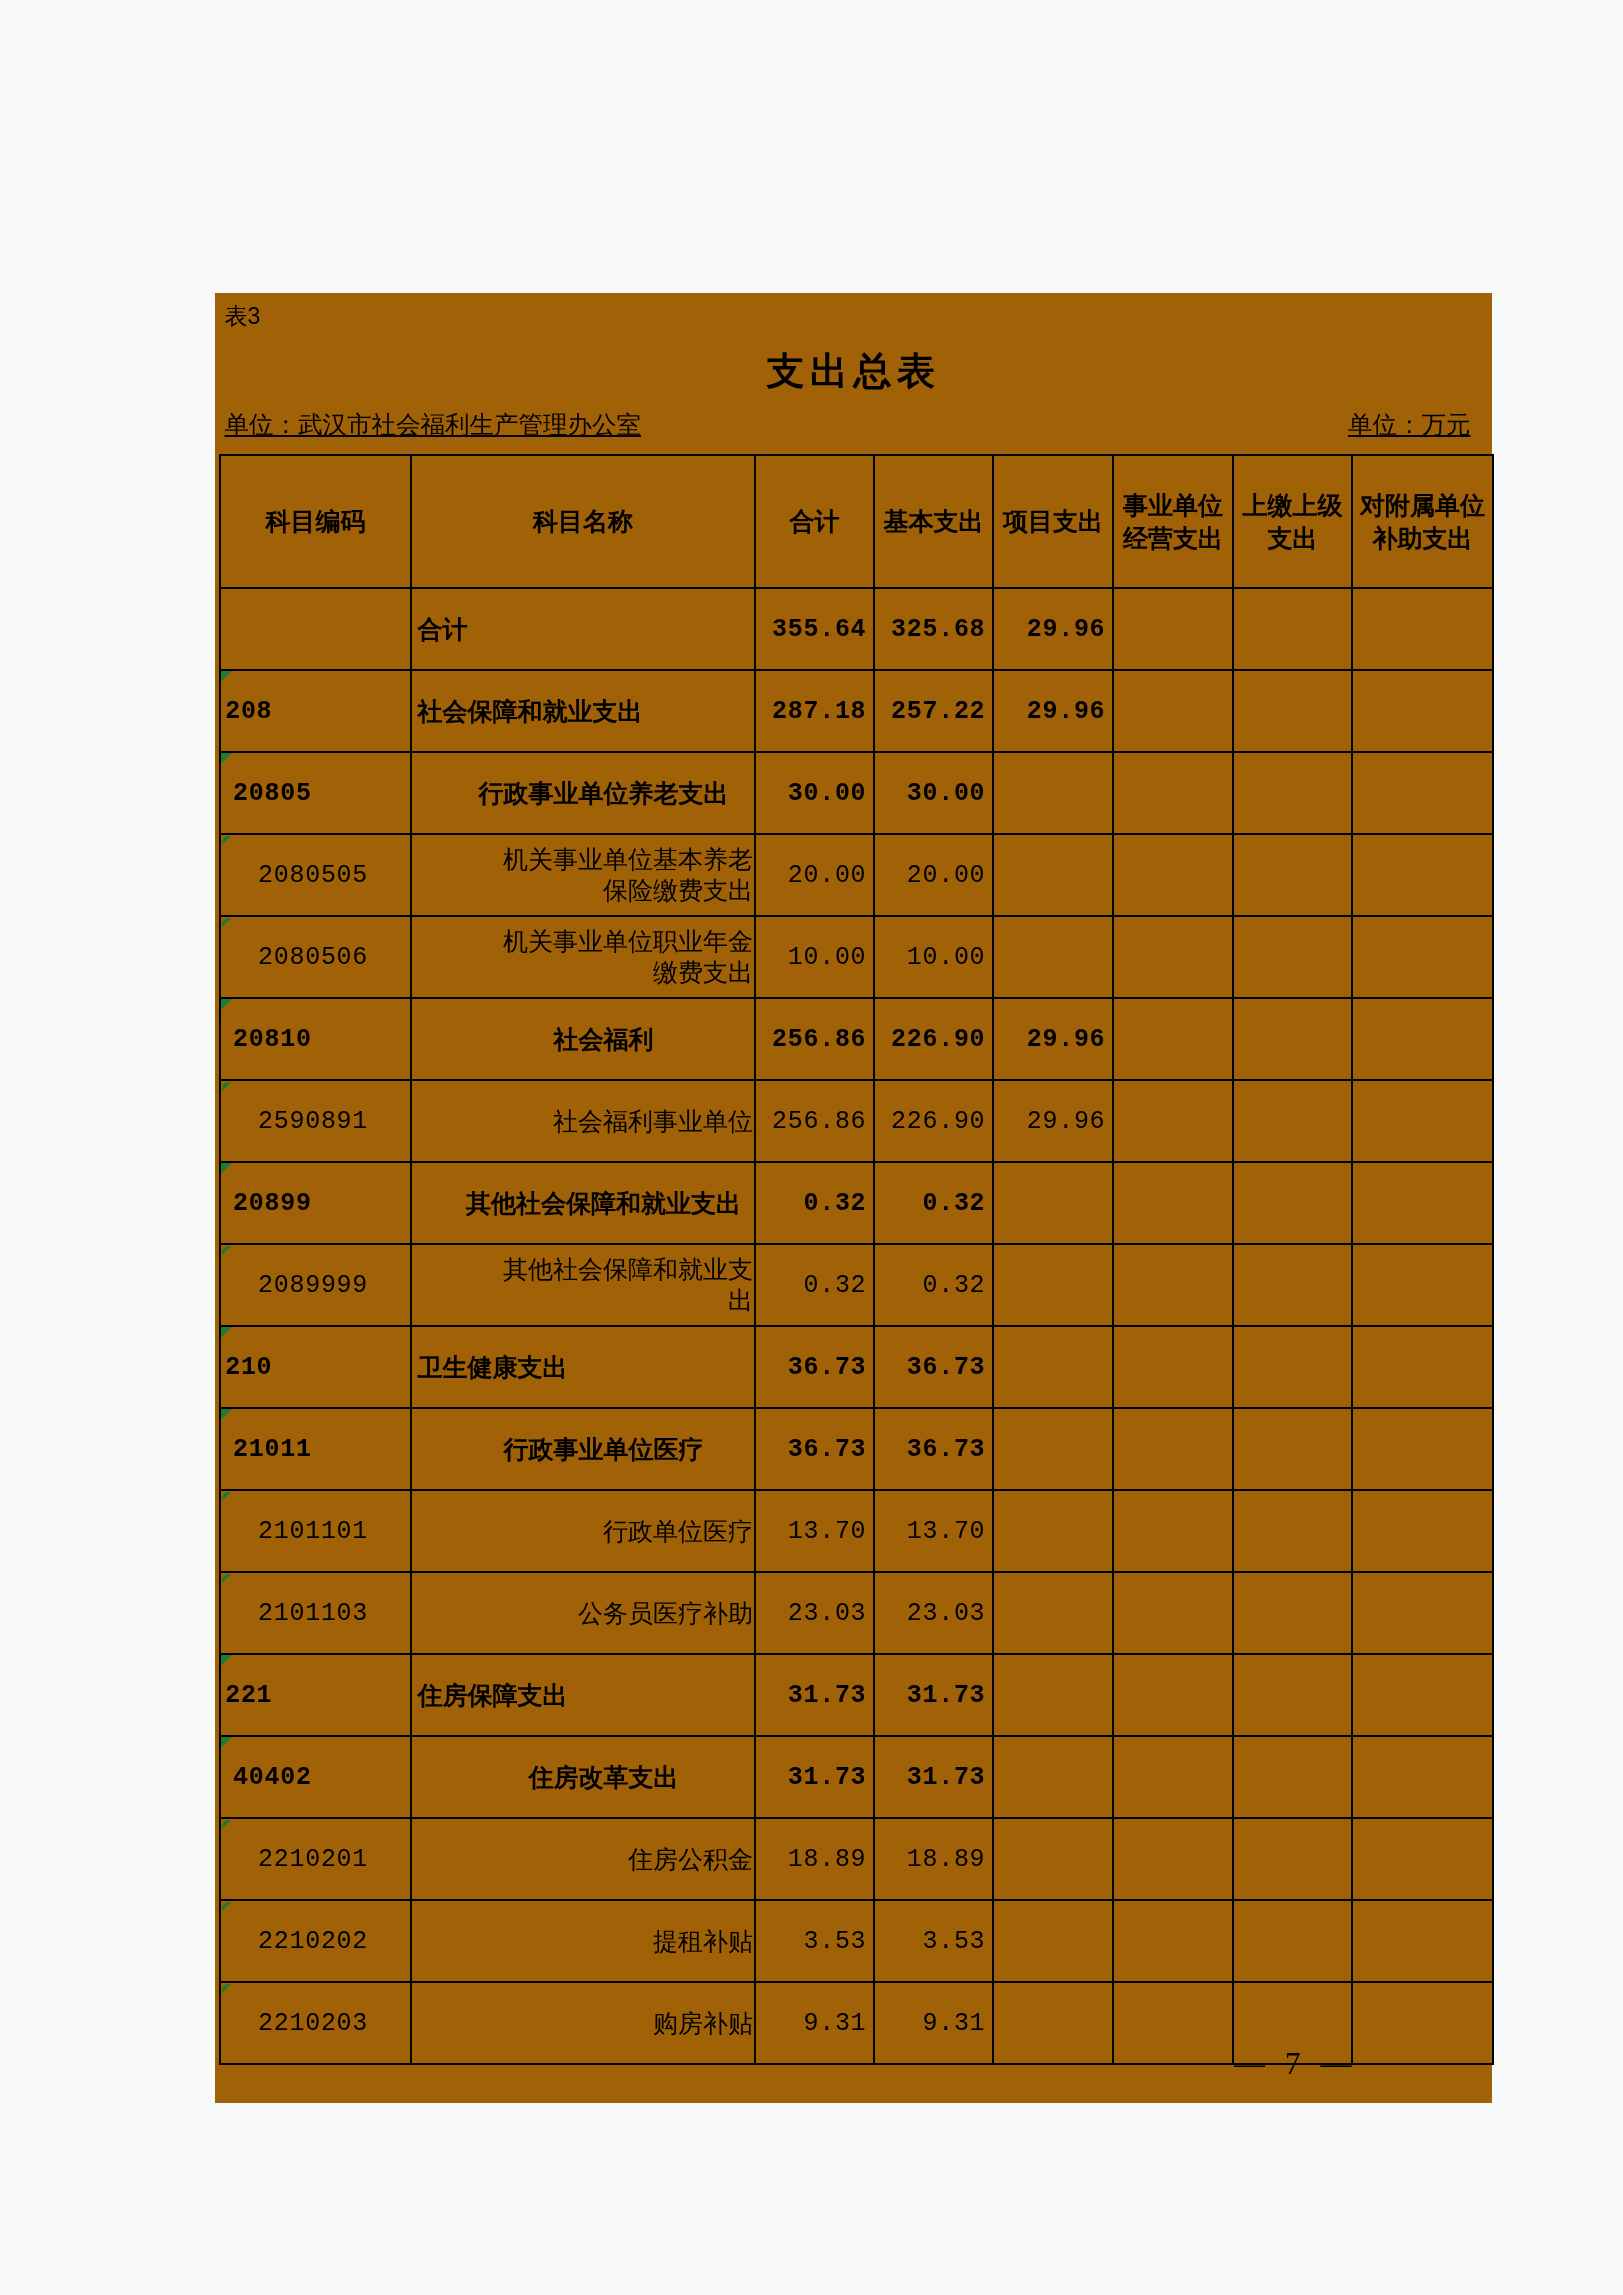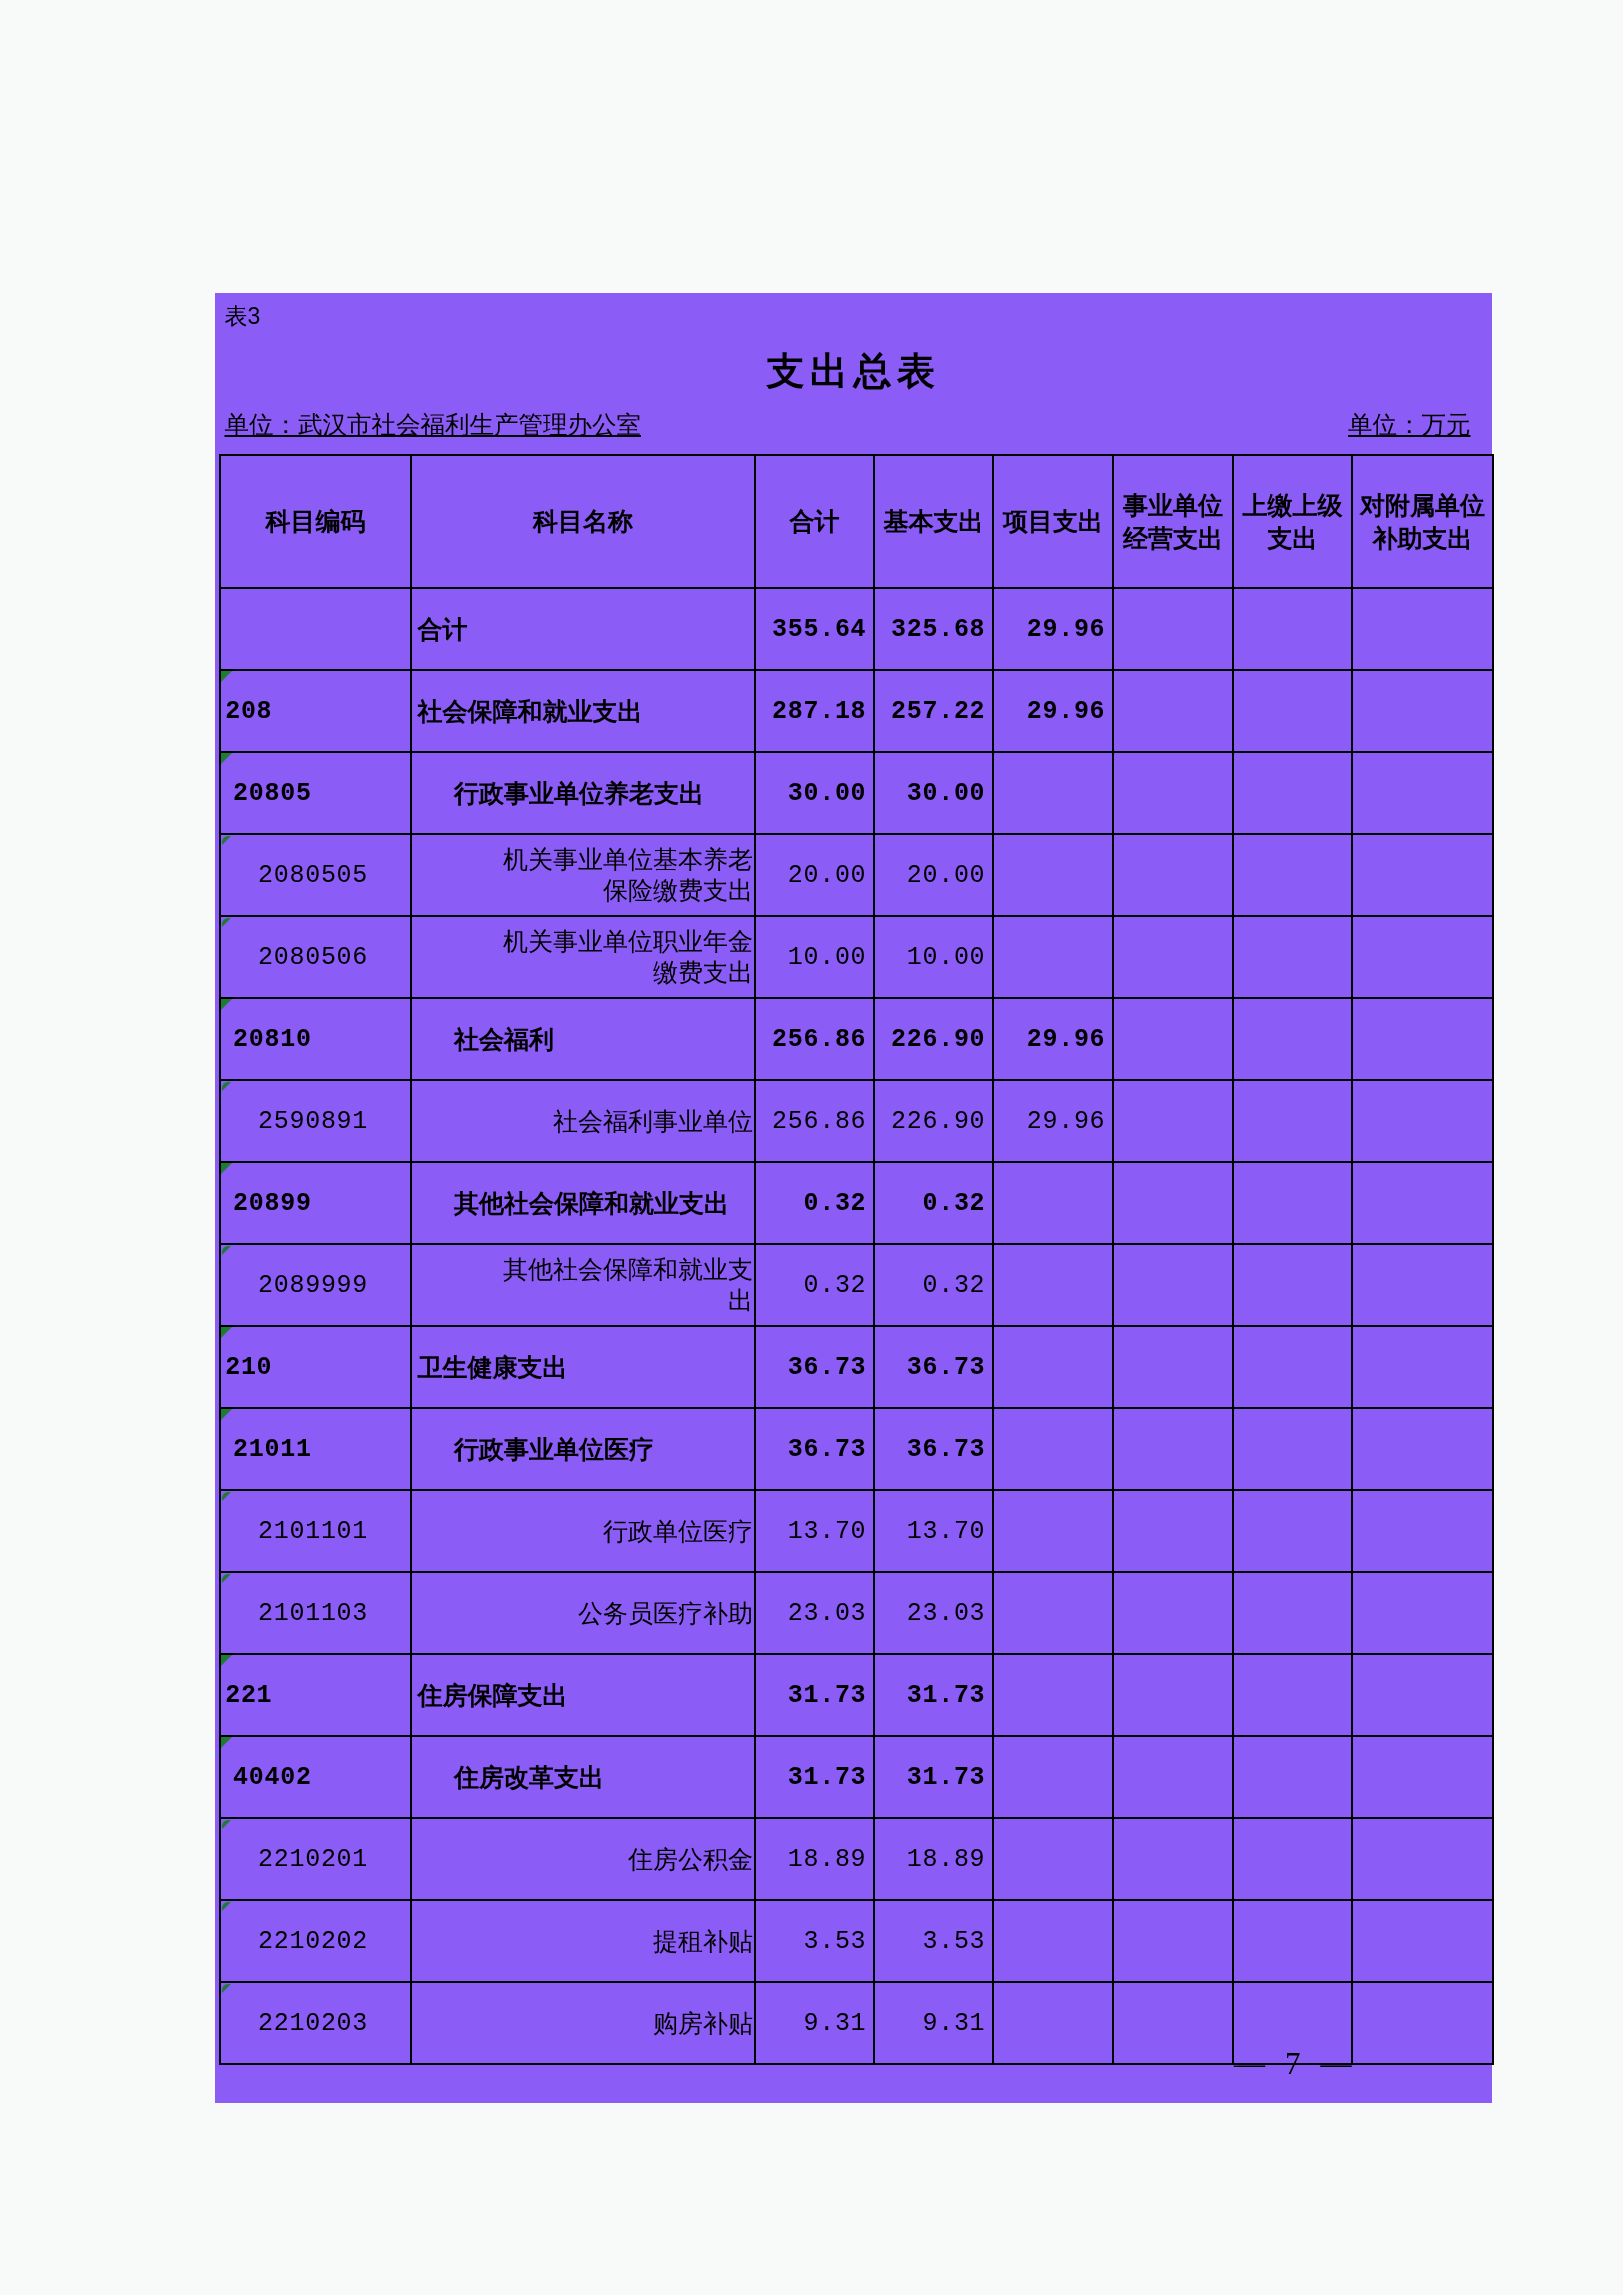--- a/index.html
+++ b/index.html
@@ -6,21 +6,21 @@
   body{
     width:1623px;height:2295px;
     background:#f8f9f9;
     font-family:"Liberation Sans", sans-serif;
     color:#000;
     position:relative;
   }
   .canvas{position:absolute;inset:0;width:1623px;height:2295px;background:#f8f9f9;overflow:hidden;}
   .page{
     position:absolute;left:215px;top:293px;width:1277px;height:1810px;
-    background:#8b5cf6;
+    background:#a16207;
   }
   .table-label{
     position:absolute;left:9.5px;top:9.5px;
     font-size:23px;line-height:27px;
   }
   .doc-title{
     position:absolute;left:0;top:53px;width:100%;
     text-align:center;
     font-size:38px;font-weight:bold;letter-spacing:5.5px;
   }
@@ -60,21 +60,21 @@
   td.c-num{
     font-family:"Liberation Mono", monospace;
     text-align:right;padding-right:6.8px;
     letter-spacing:0.7px;
   }
   tr.bold td{font-weight:bold;}
   tr.lvl1 td.c-code{padding-left:4.1px;}
   tr.lvl2 td.c-code{padding-left:12px;}
   tr.lvl3 td.c-code{padding-left:37px;border-radius:8px;}
   tr.lvl0 td.c-name, tr.lvl1 td.c-name{padding-left:5.5px;}
-  tr.lvl2 td.c-name{padding-left:42px;}
+  tr.lvl2 td.c-name{padding-left:42px;text-align:center;}
   tr.lvl3 td.c-name{padding-left:24px;text-indent:44px;text-align:right;}
   tr.marker td.c-code::before{
     content:"";
     position:absolute;top:0;left:0;
     width:0;height:0;
     border-top:11.6px solid #1e7b34;
     border-right:11.6px solid transparent;
   }
   .page-number{
     position:absolute;left:1019px;top:1753px;

